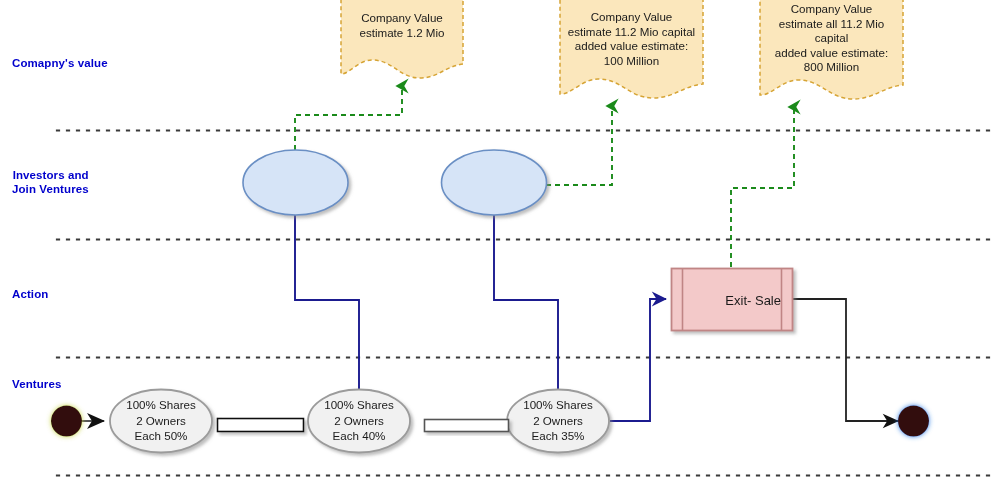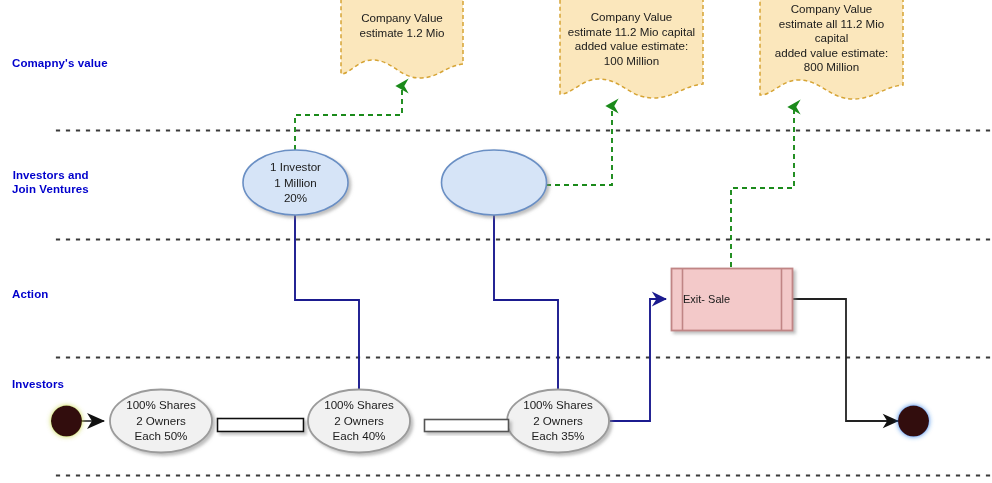--- a/index.html
+++ b/index.html
@@ -46,22 +46,22 @@
     position: absolute;
     text-align: center;
     font-size: 11.6px;
     line-height: 15.5px;
     color: #1a1a1a;
     white-space: pre-line;
     pointer-events: none;
   }
   .box-text {
     position: absolute;
-    text-align: left;
-    font-size: 11px;
+    text-align: right;
+    font-size: 13px;
     color: #1a1a1a;
     white-space: pre-line;
     pointer-events: none;
   }
 </style>
 </head>
 <body>
 
 <div id="canvas">
 
@@ -142,37 +142,34 @@
     <g>
       <circle cx="66.5" cy="421" r="15.5" fill="#330d0d" filter="url(#halo-green)"></circle>
       <circle cx="913.5" cy="421" r="15.5" fill="#330d0d" filter="url(#halo-blue)"></circle>
     </g>
   </svg>
 
   <div class="lane-label" style="left:12px; top:56px;">Comapny's value</div>
   <div class="lane-label" style="left:12px; top:168px;">Investors and
 Join Ventures</div>
   <div class="lane-label" style="left:12px; top:287px;">Action</div>
-  <div class="lane-label" style="left:12px; top:377px;">Investors</div>
+  <div class="lane-label" style="left:12px; top:377px;">Ventures</div>
 
   <div class="note-text" style="left:341px; top:11px; width:122px;">Company Value
 estimate 1.2 Mio</div>
   <div class="note-text" style="left:558px; top:10px; width:147px;">Company Value
 estimate 11.2 Mio capital
 added value estimate:
 100 Million</div>
   <div class="note-text" style="left:758px; top:2px; width:147px;">Company Value
 estimate all 11.2 Mio
 capital
 added value estimate:
 800 Million</div>
 
-  <div class="ellipse-text" style="left:243px; top:159px; width:105px;">1 Investor
-1 Million
-20%</div>
 
   <div class="box-text" style="left:683px; top:293px; width:98px;">Exit- Sale</div>
 
   <div class="ellipse-text" style="left:110px; top:397px; width:102px;">100% Shares
 2 Owners
 Each 50%</div>
   <div class="ellipse-text" style="left:308px; top:397px; width:102px;">100% Shares
 2 Owners
 Each 40%</div>
   <div class="ellipse-text" style="left:507px; top:397px; width:102px;">100% Shares

